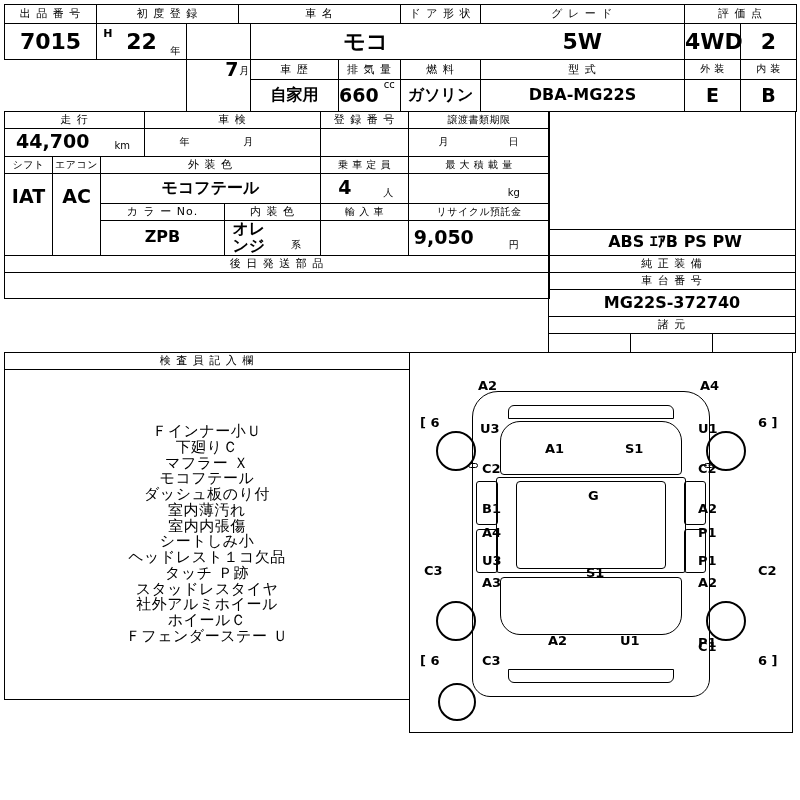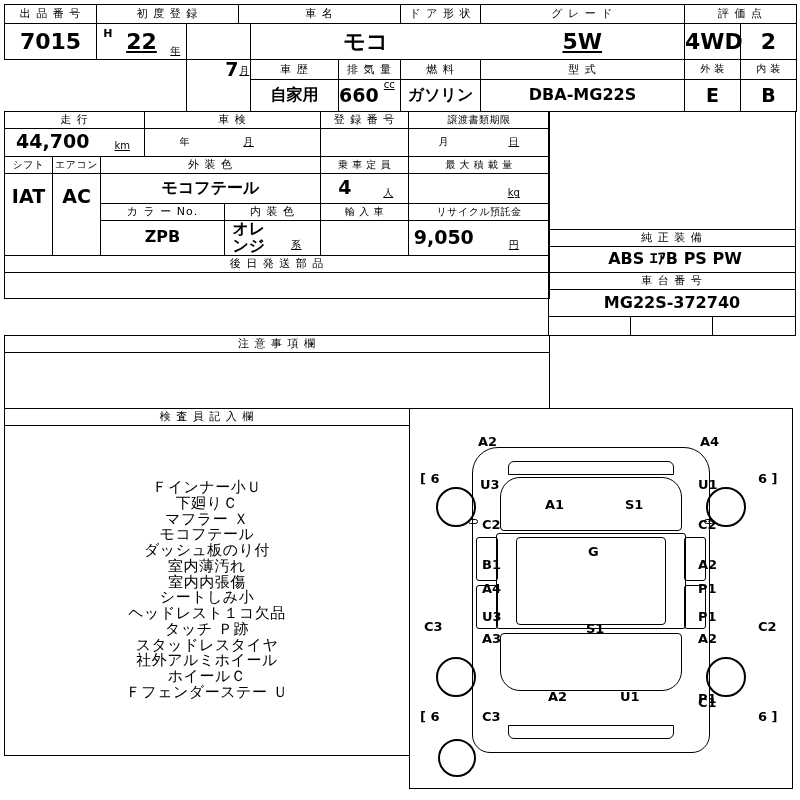--- a/index.html
+++ b/index.html
@@ -29,21 +29,21 @@
     padding: 0;
     line-height: 1.05;
   }
   .lbl { font-size: 11px; letter-spacing: 1px; }
   .lbl-sm { font-size: 10px; letter-spacing: 0.5px; }
   .val { font-size: 19px; font-weight: bold; }
   .val-lg { font-size: 22px; font-weight: bold; }
   .val-md { font-size: 16px; font-weight: bold; }
   .unit { font-size: 10px; font-weight: normal; }
   .noborder { border: none !important; }
-  .nb-l { border-left: none !important; text-decoration: underline; }
+  .nb-l { border-left: none !important; }
   .nb-r { border-right: none !important; }
   .nb-t { border-top: none !important; }
   .nb-b { border-bottom: none !important; }
   .ta-l { text-align: left; padding-left: 4px; }
   .ta-r { text-align: right; padding-right: 4px; }
 
   
   .top { width: 792px; }
 
   
@@ -242,54 +242,45 @@
       <table class="grid" style="width:247px">
         <colgroup>
           <col style="width:82px">
             <col style="width:82px">
             <col style="width:83px">
         </colgroup>
         <tbody>
         <tr style="height:118px">
           <td colspan="3" class="ta-l" style="vertical-align:top;font-size:14px"></td>
         </tr>
-        <tr style="height:17px">
-          <td class="lbl" colspan="3">純 正 装 備</td>
-        </tr>
         <tr style="height:26px">
           <td colspan="3" class="ta-l" style="font-size:16px;font-weight:bold;padding-left:6px">ABS ｴｱB PS PW</td>
         </tr>
         <tr style="height:17px">
+          <td class="lbl" colspan="3">純 正 装 備</td>
+        </tr>
+        <tr style="height:17px">
           <td class="lbl" colspan="3">車 台 番 号</td>
         </tr>
         <tr style="height:27px">
           <td colspan="3" class="val-md">MG22S-372740</td>
+        </tr>
+        <tr style="height:17px">
+          <td class="lbl" colspan="3">諸 元</td>
         </tr>
         <tr style="height:19px">
           <td></td>
           <td></td>
           <td></td>
         </tr>
       </tbody>
         </table>
     </div>
   </div>
 
-  <div class="noteswrap" style="margin-top:-1px">
-    <table class="grid" style="width:546px">
-      <tbody>
-          <tr style="height:17px">
-        <td class="lbl">注 意 事 項 欄</td>
-      </tr>
-      <tr style="height:56px">
-        <td class="ta-l" style="vertical-align:top;font-size:14px"></td>
-      </tr>
-    </tbody>
-      </table>
-  </div>
 
   <div class="botwrap">
 
     <div class="botleft">
       <table class="grid" style="width:406px">
         <tbody>
             <tr style="height:17px">
           <td class="lbl">検 査 員 記 入 欄</td>
         </tr>
         <tr>

